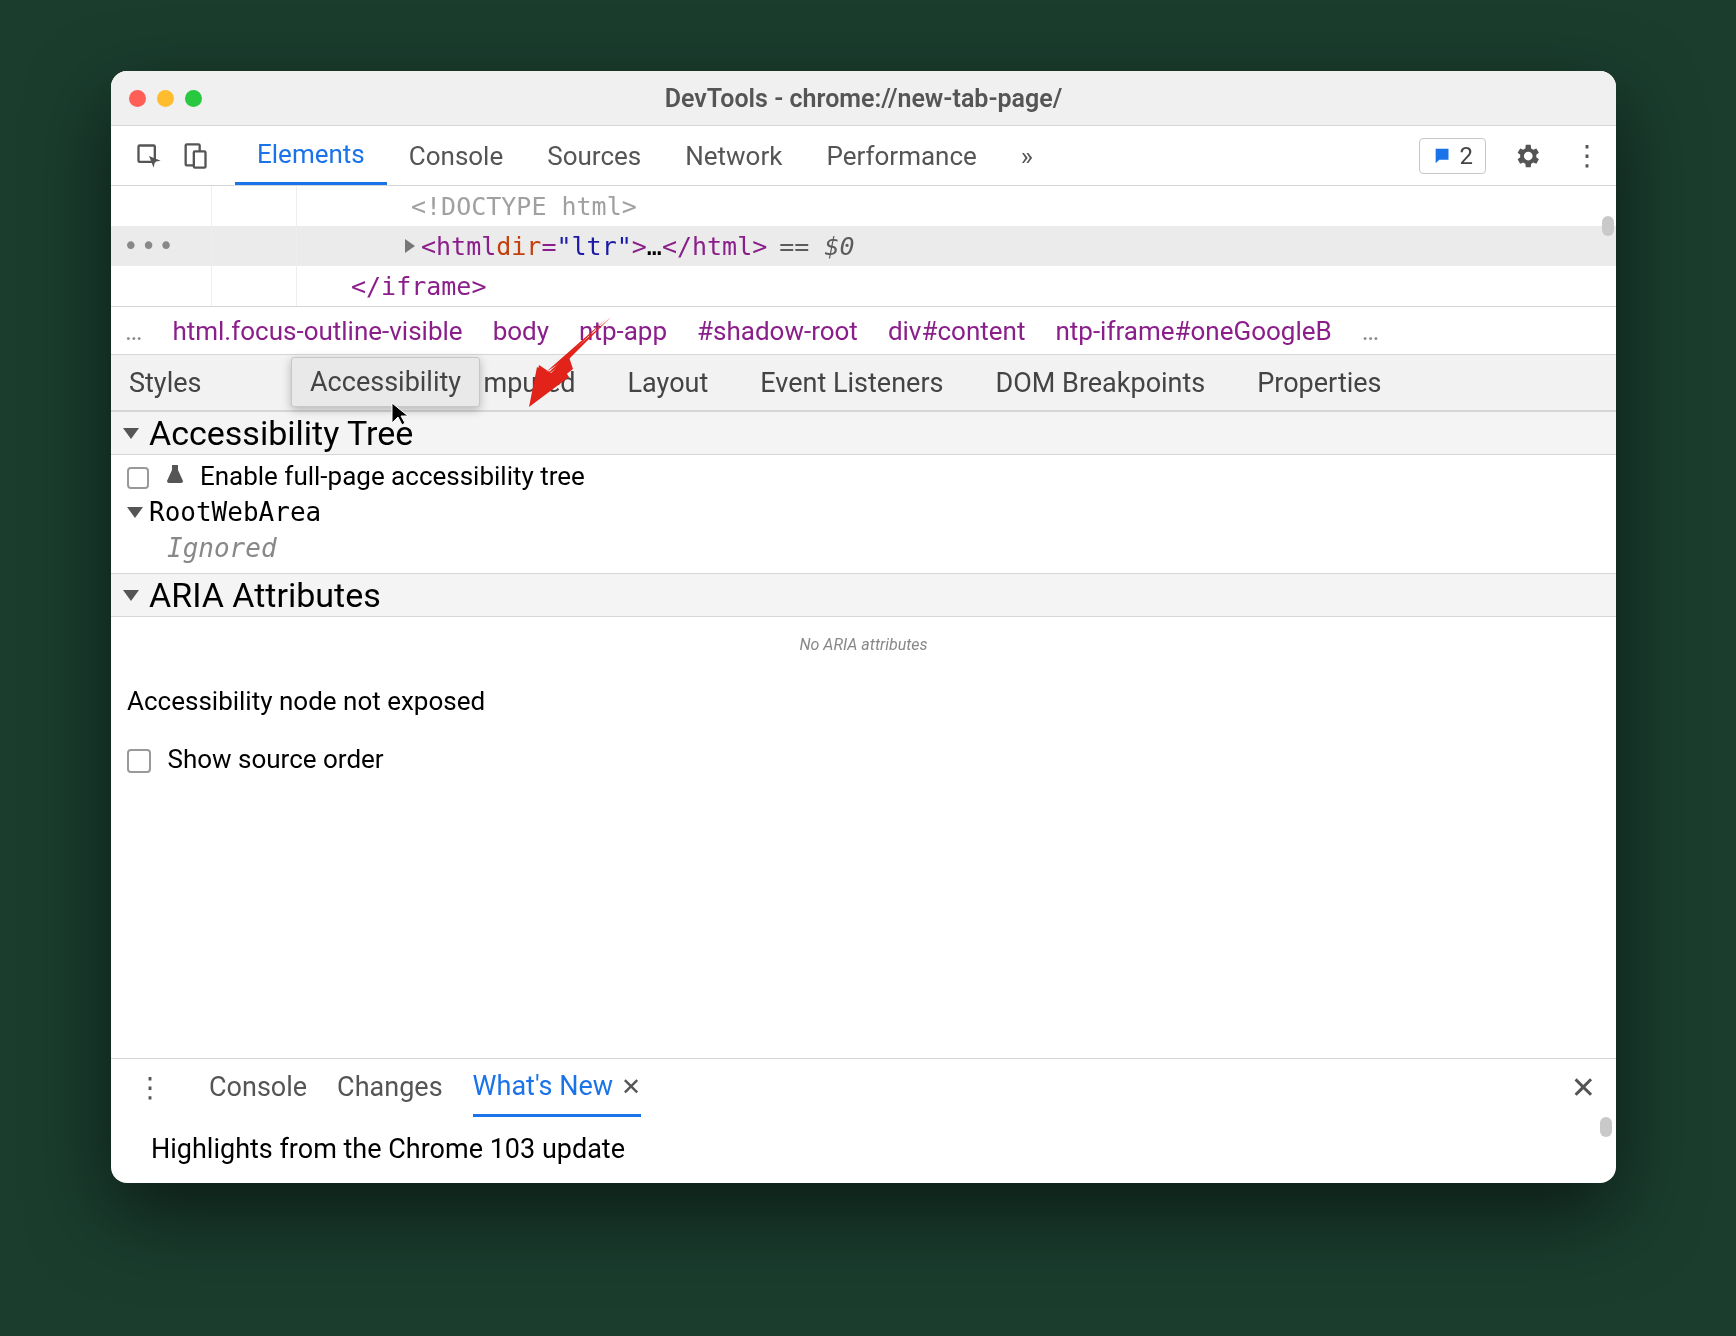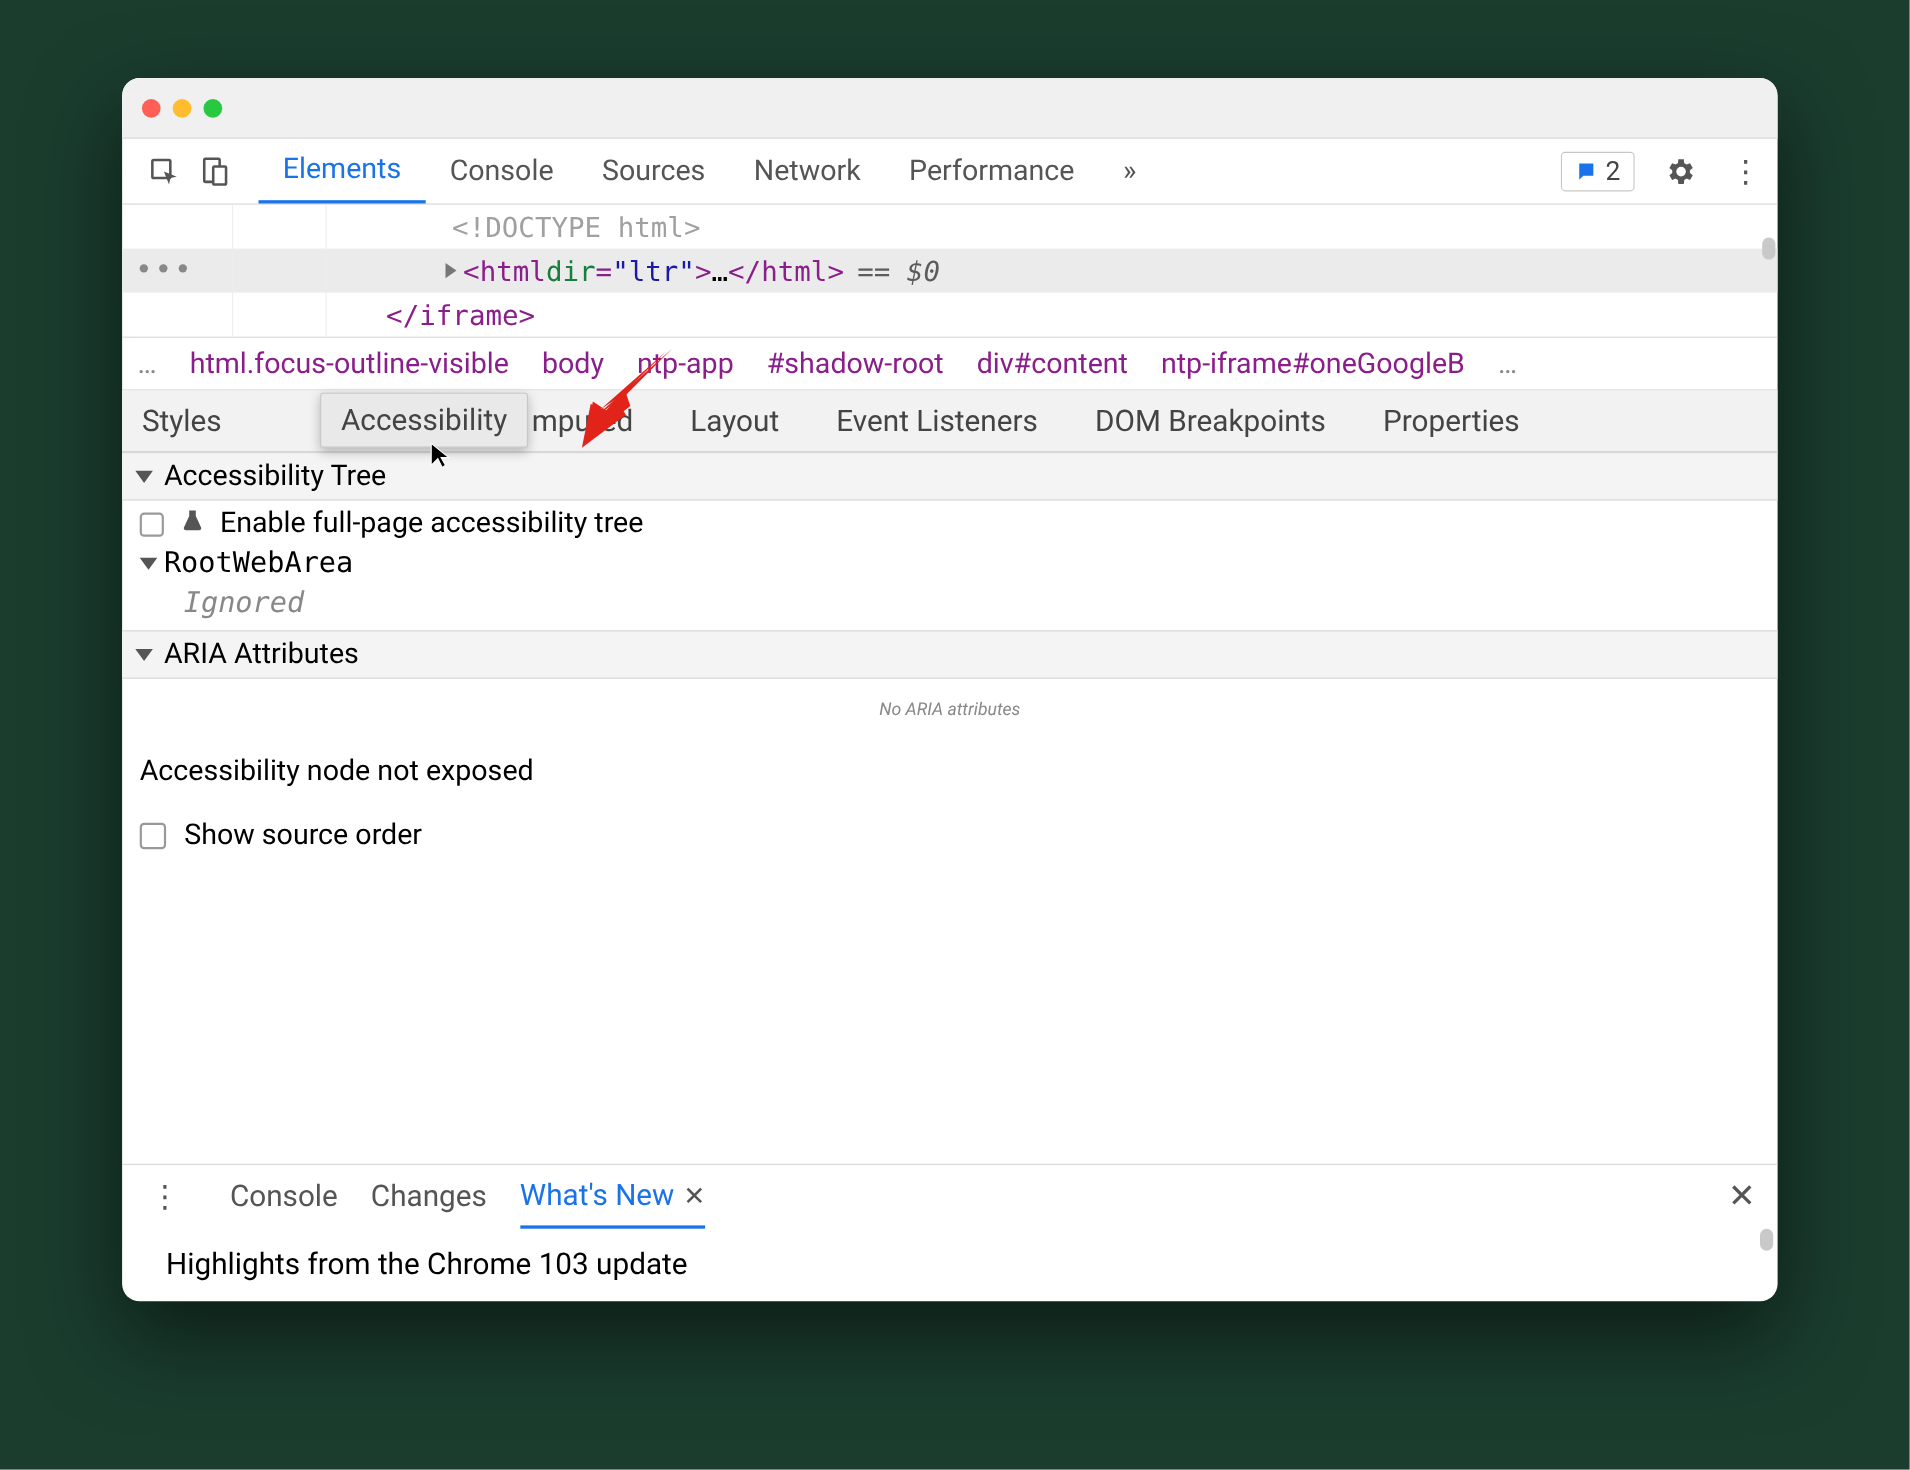--- a/index.html
+++ b/index.html
@@ -76,21 +76,21 @@
   }
   .gutter-lines::after{
     content:""; position:absolute; left:185px; top:0; bottom:0; width:1px; background:#eee;
   }
   .domrow .indent1{ margin-left:200px;}
   .domrow .indent2{ margin-left:170px;padding-left:24px;}
   .domrow .indent0{ margin-left:140px;}
   .caret { display:inline-block; width:0;height:0; border-top:7px solid transparent;border-bottom:7px solid transparent;border-left:10px solid #777; margin-right:6px;}
   .c-gray{color:#a0a0a0;}
   .c-purple{color:#8a1e8a;}
-  .c-attr{color:#15803d;}
+  .c-attr{color:#c2410c;}
   .c-val{color:#1a1aa6;}
   .c-eq{color:#5c5c5c; font-style:italic; margin-left:12px;}
   .scrollthumb{ position:absolute; right:2px; top:30px; width:12px; height:20px; background:#c9c9c9; border-radius:6px;}
   
   .crumb {
     height:48px; display:flex; align-items:center; gap:30px;
     padding:0 14px; font-size:26px; color:#8a1e8a;
     border-bottom:1px solid #d6d6d6;
     overflow:hidden; white-space:nowrap;
   }
@@ -114,21 +114,21 @@
     position:absolute; left:279px; top:46px; z-index:6;
   }
   .red-arrow{
     position:absolute; left:400px; top:-48px; z-index:7;
     transform:rotate(0deg);
   }
   
   .pane-header{
     height:44px; background:#f4f4f4; border-top:1px solid #d6d6d6; border-bottom:1px solid #d6d6d6;
     display:flex; align-items:center; gap:10px; padding:0 12px;
-    font-size:26px;
+    font-size:34px;
   }
   .pane-header:first-of-type{ border-top:none; }
   .tri { width:0;height:0; border-left:8px solid transparent;border-right:8px solid transparent;border-top:11px solid #555;}
   .pane-body{ padding:6px 16px 10px 16px; font-size:26px; }
   .chk { width:22px;height:22px; border:2px solid #999; border-radius:4px; display:inline-block; vertical-align:middle; margin-right:10px;}
   .flask { display:inline-block; margin-right:8px; }
   .tree-row{ display:flex; align-items:center; gap:6px; margin-top:6px; font-family:Menlo,monospace;}
   .tree-row .open-caret{ width:0;height:0;border-left:8px solid transparent;border-right:8px solid transparent;border-top:11px solid #555;}
   .tree-row .child{ margin-left:40px; font-style:italic; color:#888;}
   .muted-center{ text-align:center; color:#888; font-style:italic; padding:18px 0;}
@@ -154,20 +154,21 @@
 <body>
 
 <div class="frame">
 
   <div class="titlebar">
     <div class="traffic">
       <span class="tl-close"></span>
       <span class="tl-min"></span>
       <span class="tl-max"></span>
     </div>
+    <div class="title">DevTools - chrome://new-tab-page/</div>
   </div>
 
   <div class="toolbar">
     <div class="tool-icon">
       <svg viewBox="0 0 24 24" fill="none" stroke="#555" stroke-width="2">
           <rect x="3" y="3" width="14" height="14" rx="1"></rect>
           <path d="M12 12 L22 16 L17 17 L16 22 Z" fill="#555" stroke="none"></path>
         </svg>
     </div>
     <div class="tool-icon">

